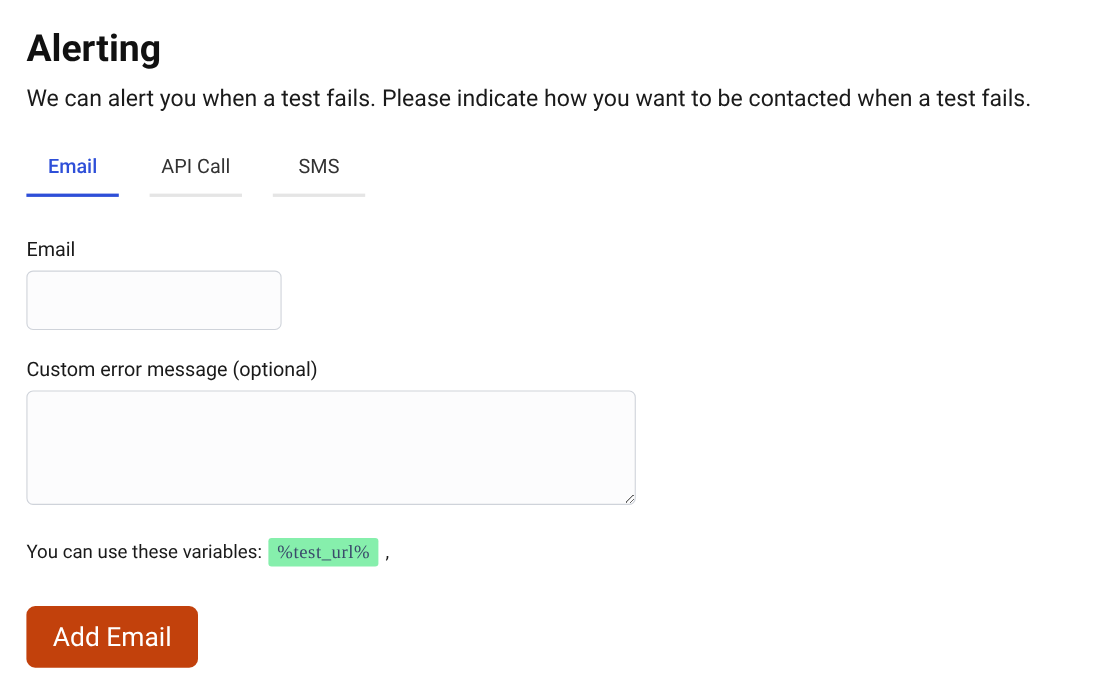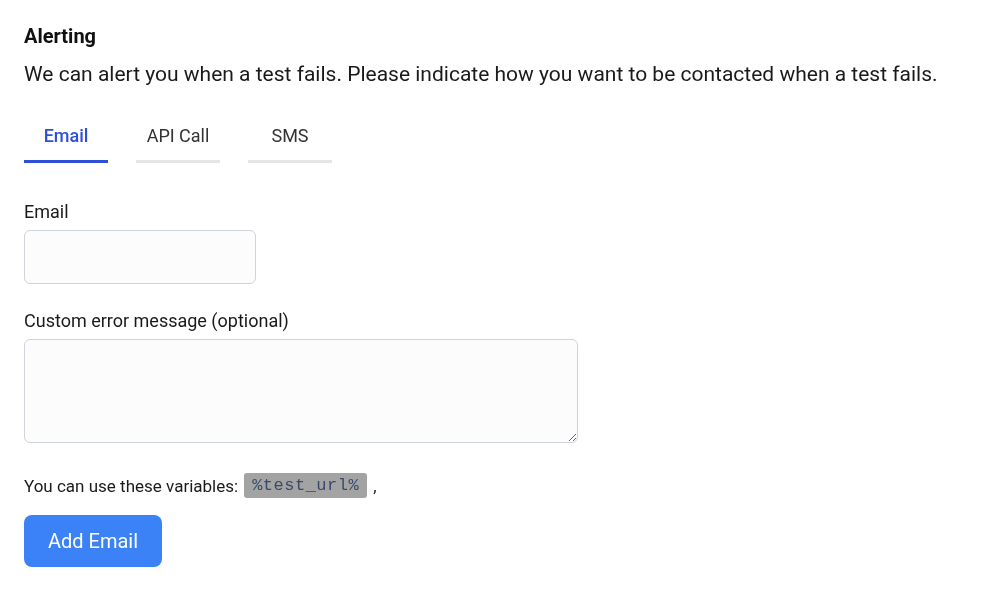--- a/index.html
+++ b/index.html
@@ -8,21 +8,21 @@
       padding: 0;
     }
     body {
       font-family: -apple-system, BlinkMacSystemFont, "Segoe UI", Roboto, Helvetica, Arial, sans-serif;
       background: #ffffff;
       color: #1a1a1a;
       padding: 24px;
       width: 1000px;
     }
     .page-title {
-      font-size: 20px;
+      font-size: 34px;
       font-weight: 700;
       margin-bottom: 12px;
       color: #111;
     }
     .page-description {
       font-size: 21px;
       color: #1a1a1a;
       margin-bottom: 30px;
       line-height: 1.4;
     }
@@ -71,45 +71,45 @@
       border-radius: 6px;
       background: #fcfcfd;
       padding: 10px 12px;
       font-size: 16px;
       font-family: inherit;
       resize: both;
     }
     .variables-hint {
       font-size: 17px;
       color: #1a1a1a;
-      margin-bottom: 17px;
+      margin-bottom: 36px;
       display: flex;
       align-items: center;
       flex-wrap: wrap;
       gap: 6px;
     }
     .variable-chip {
-      background: #a3a3a3;
+      background: #86efac;
       color: #3a4a6b;
-      font-family: Liberation Mono, monospace;
+      font-family: Liberation Serif, serif;
       font-size: 17px;
       padding: 3px 8px;
       border-radius: 3px;
       letter-spacing: 0.5px;
     }
     .chip-sep {
       color: #1a1a1a;
     }
     .submit-button {
-      background: #3b82f6;
+      background: #c2410c;
       color: #ffffff;
       border: none;
       border-radius: 8px;
       padding: 14px 24px;
-      font-size: 20px;
+      font-size: 24px;
       cursor: pointer;
       font-family: inherit;
     }
   </style>
 </head>
 <body>
 
 
 
 <h1 class="page-title">Alerting</h1>

